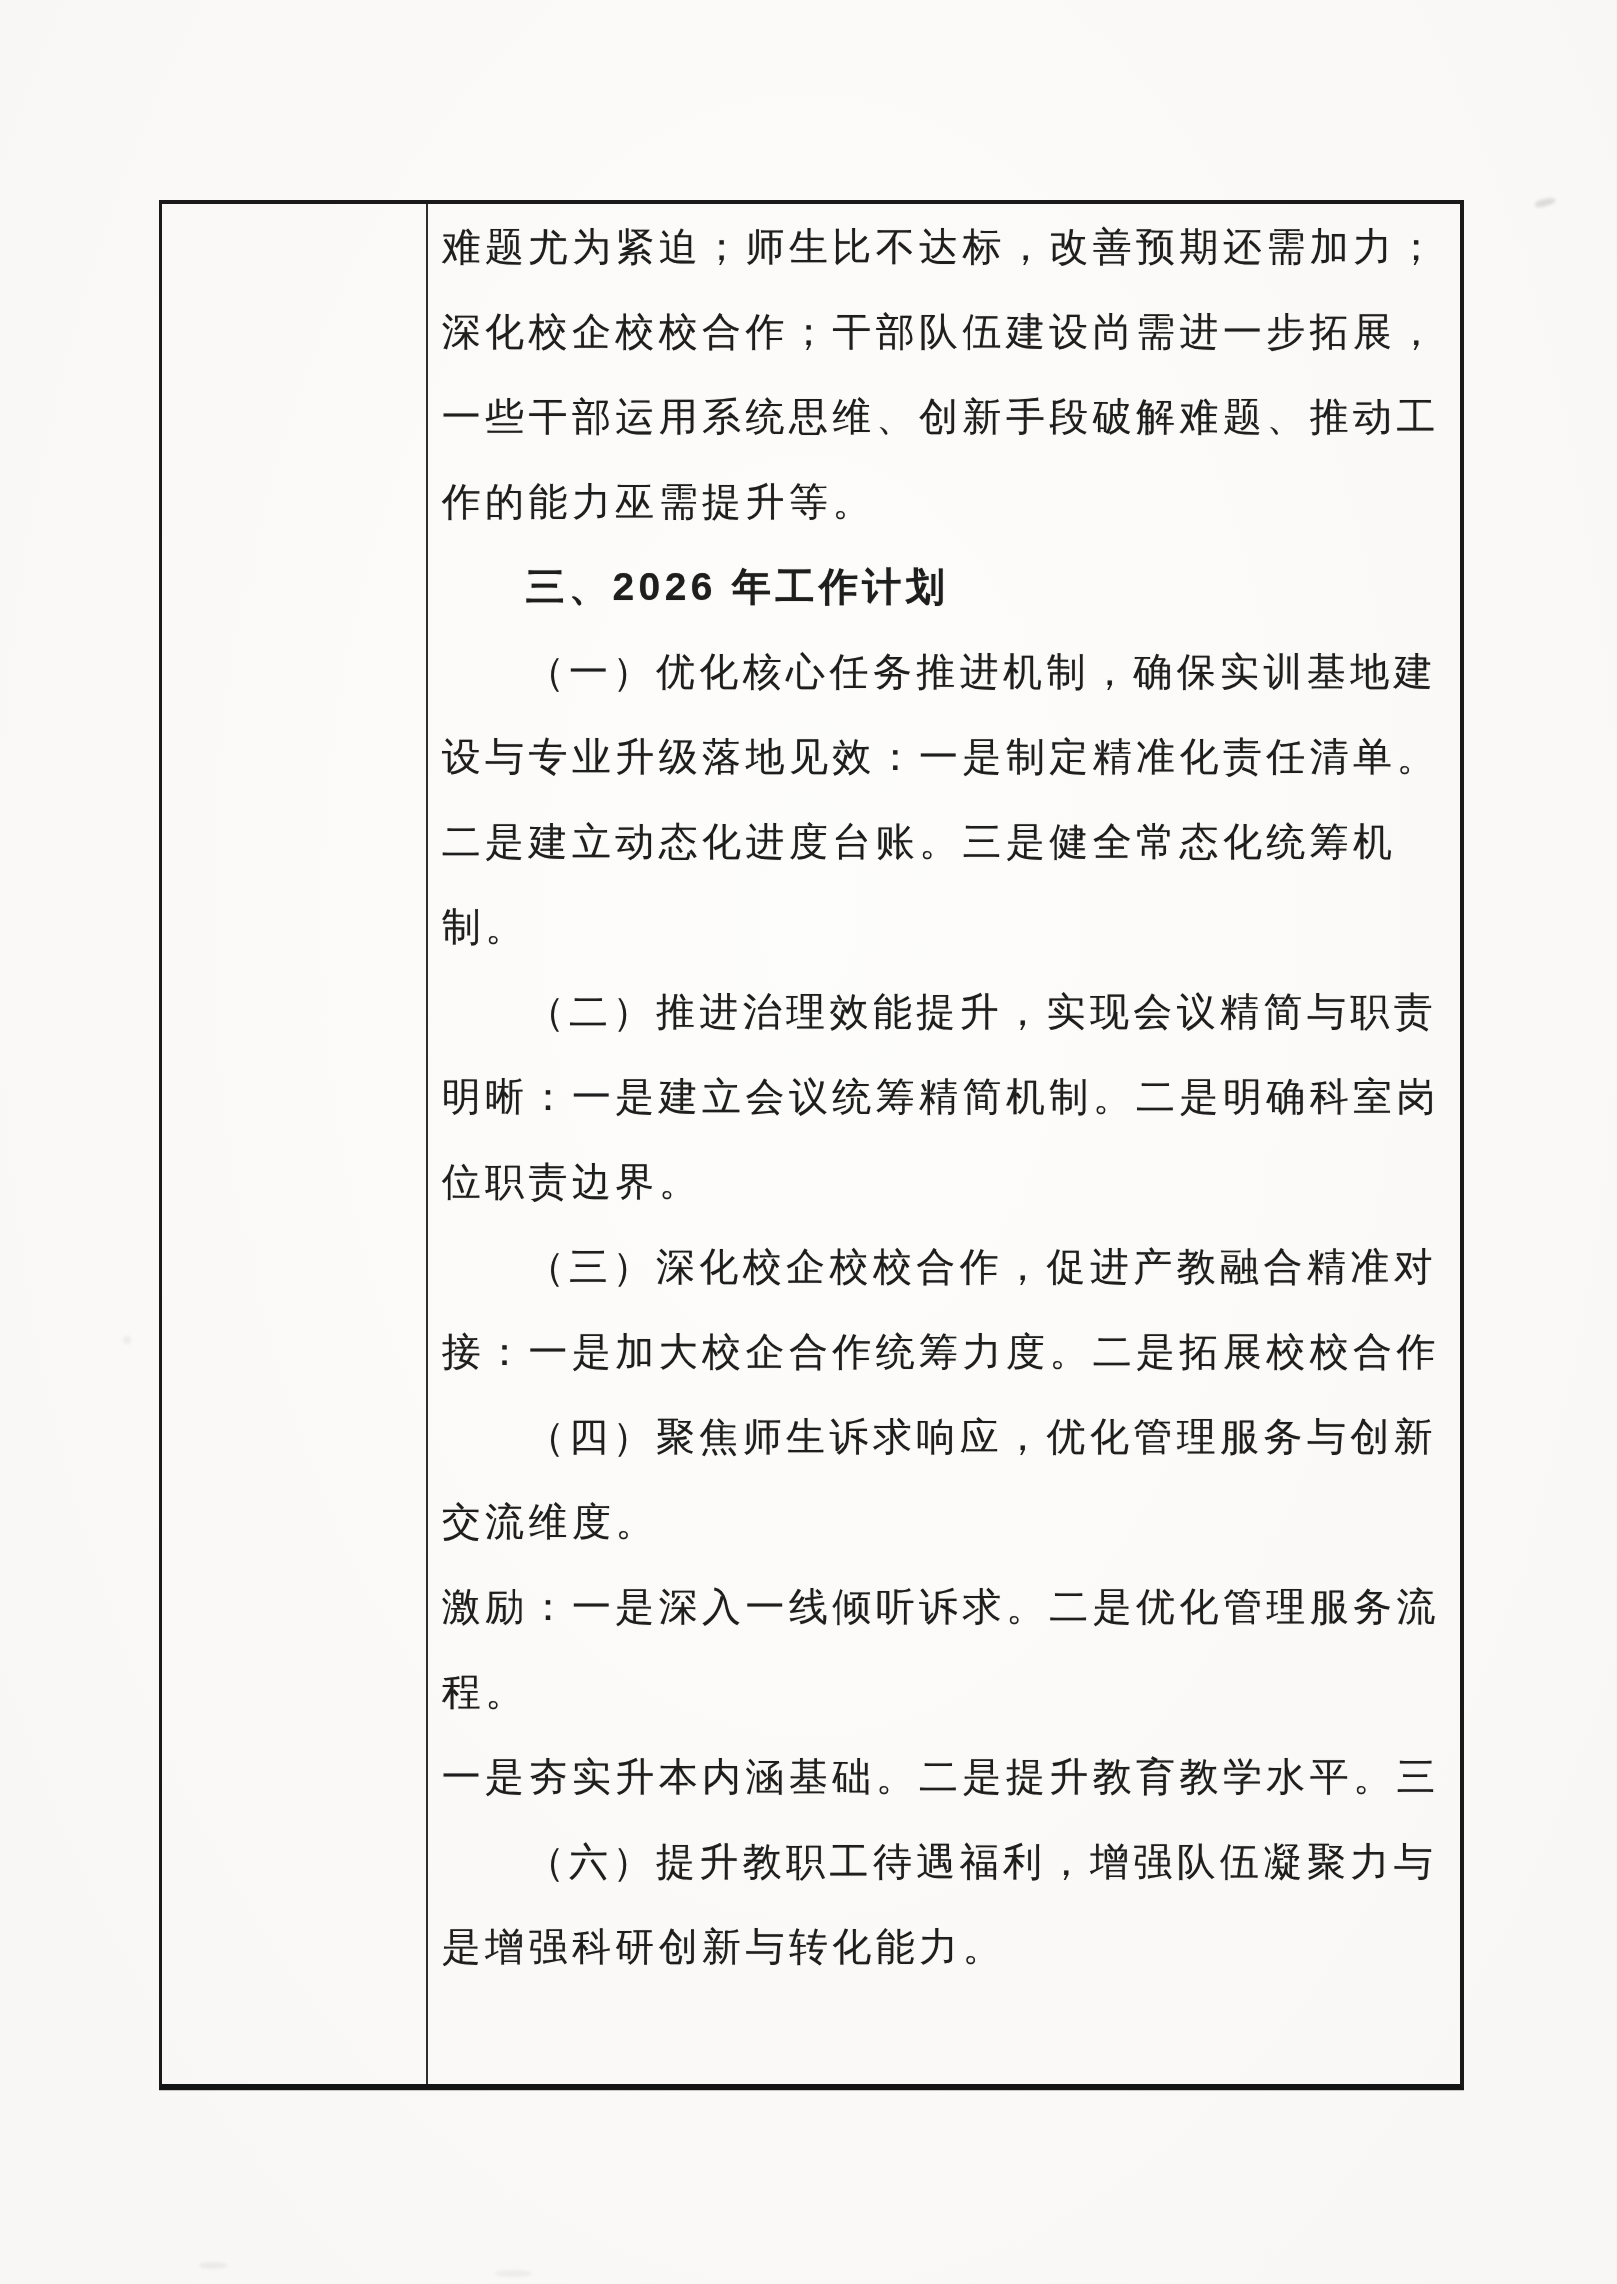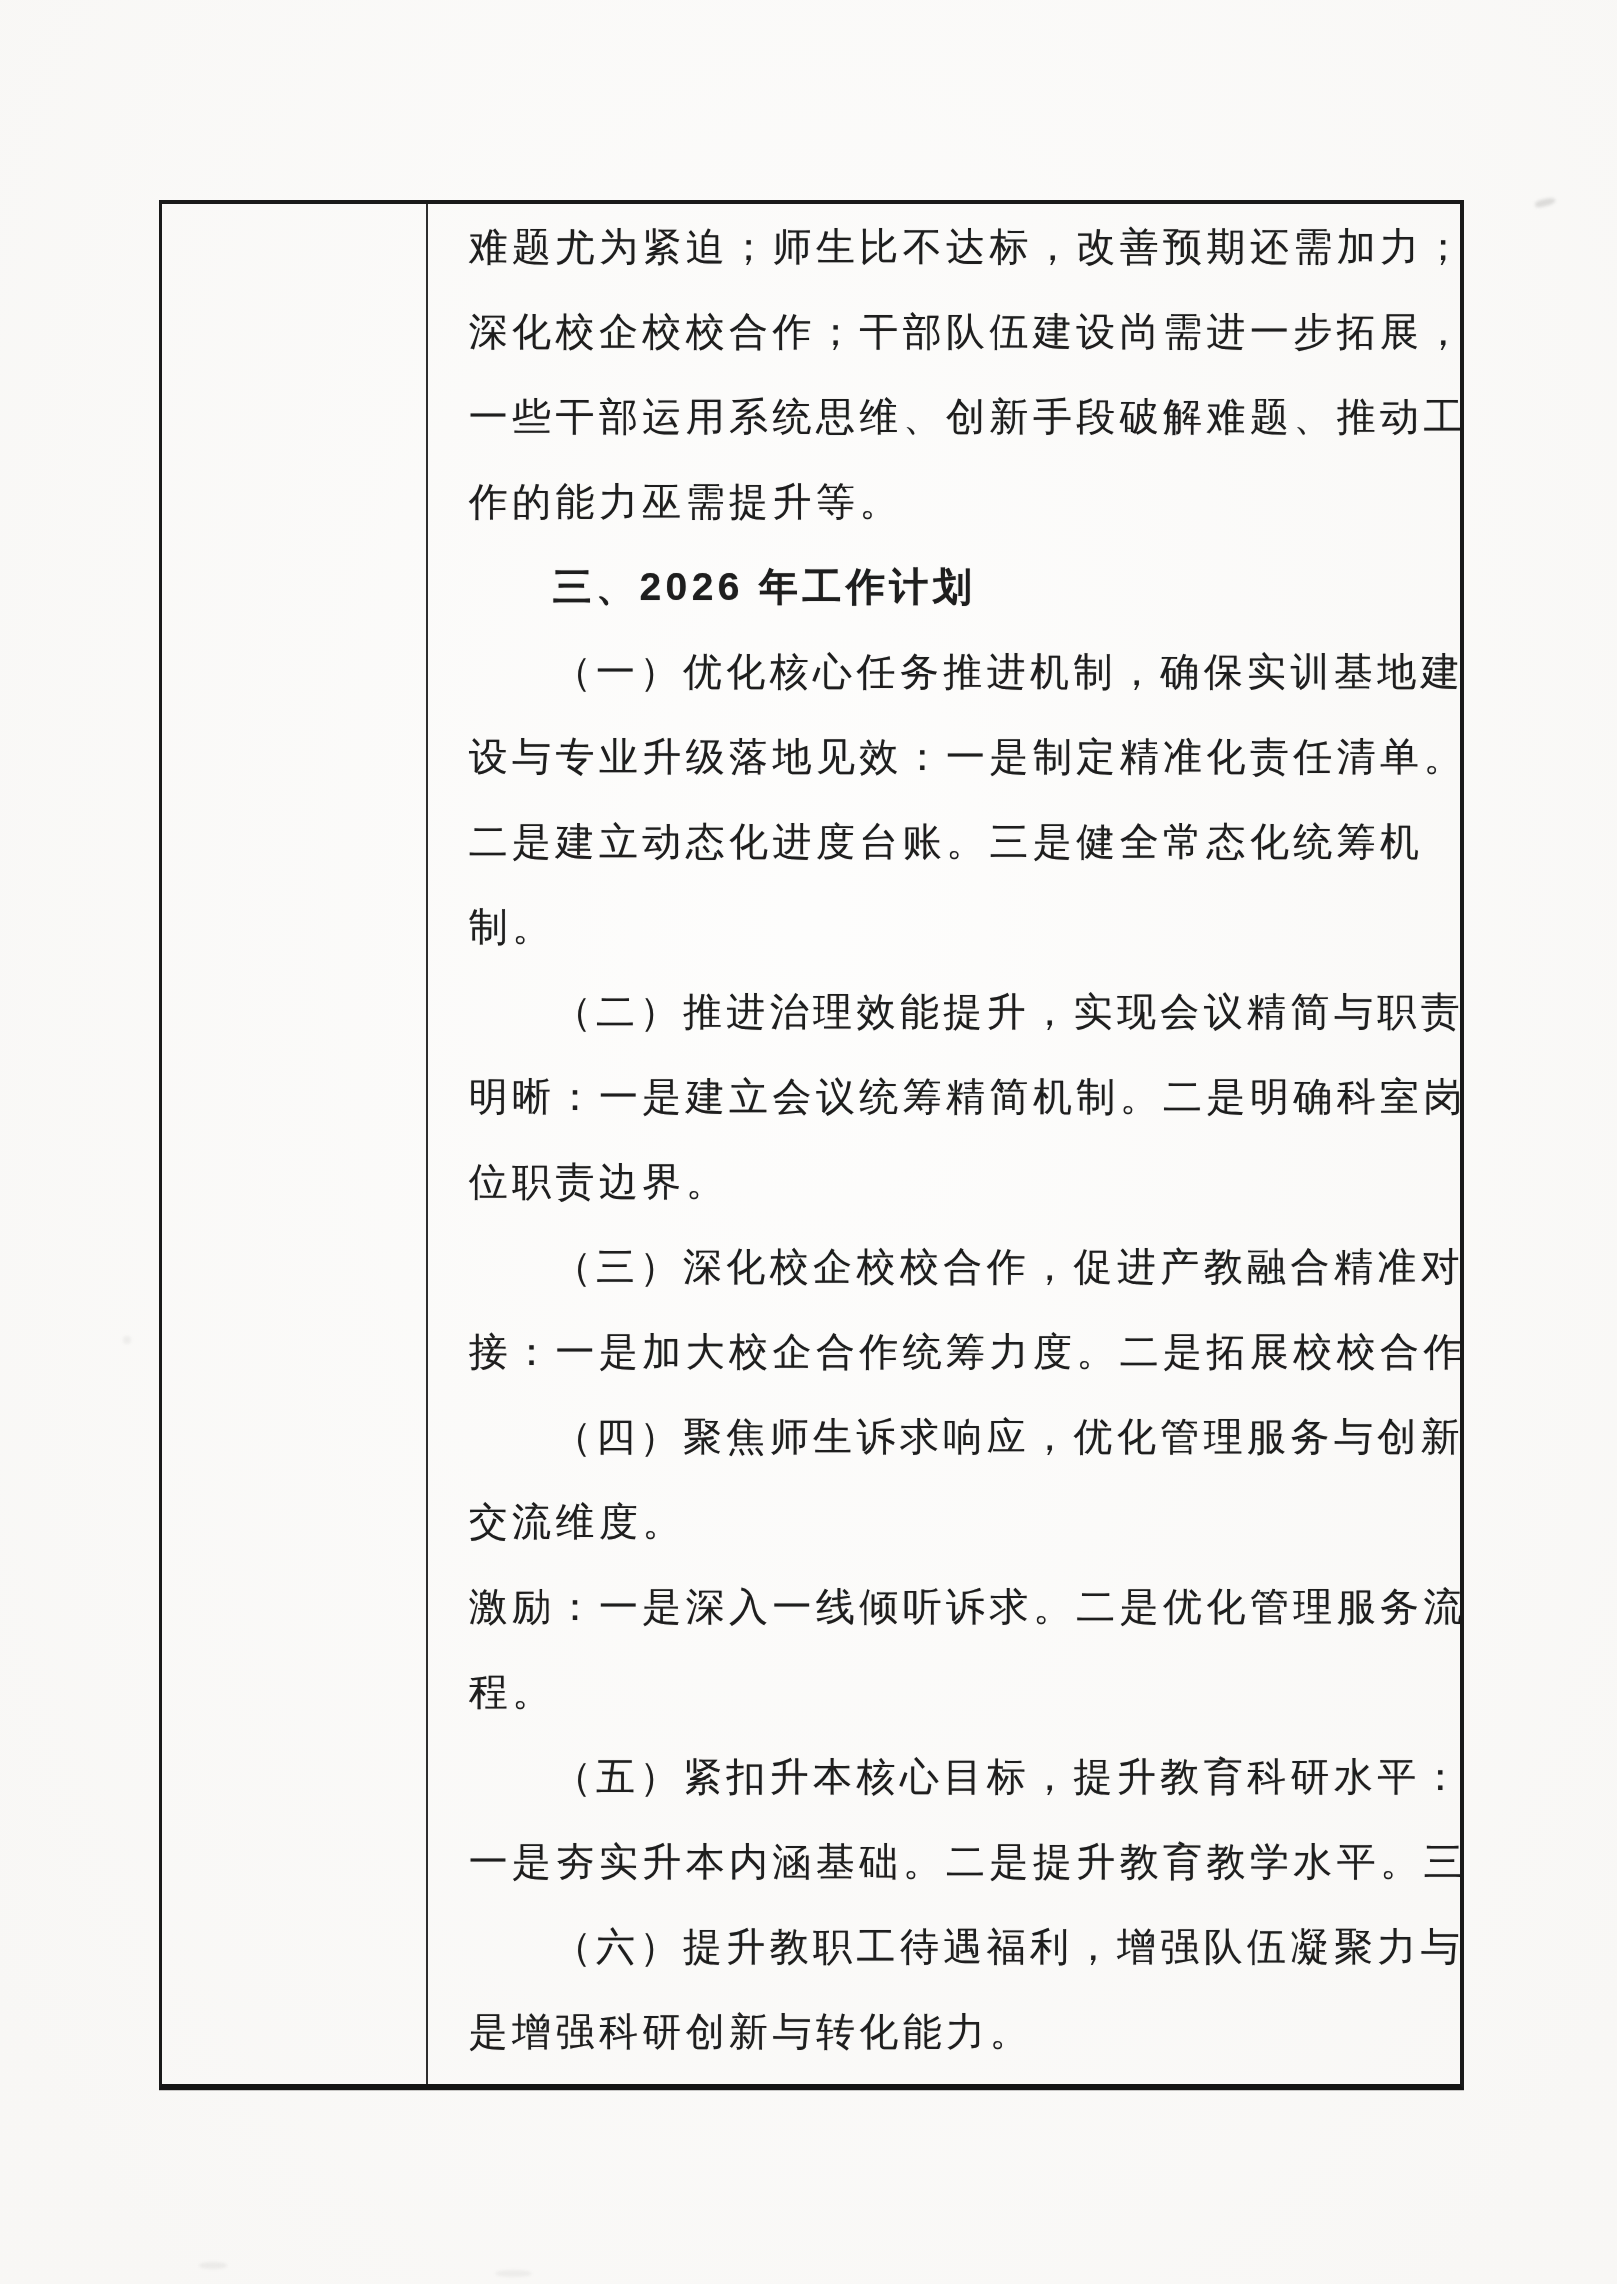--- a/index.html
+++ b/index.html
@@ -41,21 +41,20 @@
   .col-left {
     width: 266px;
     border-right: 2.4px solid var(--divider);
     flex: none;
   }
 
   .col-right {
     flex: 1;
     padding: 0 8px 0 13.7px;
     overflow: hidden;
-    margin-left: 27px;
   }
 
   .line {
     height: 85px;
     line-height: 85px;
     font-size: 39px;
     letter-spacing: 4.4px;
     white-space: nowrap;
     color: var(--ink);
     text-shadow: 0 0 0.8px rgba(30,30,30,0.4);
@@ -99,21 +98,20 @@
           <div class="line">制。</div>
           <div class="line indent">（二）推进治理效能提升，实现会议精简与职责</div>
           <div class="line">明晰：一是建立会议统筹精简机制。二是明确科室岗</div>
           <div class="line">位职责边界。</div>
           <div class="line indent">（三）深化校企校校合作，促进产教融合精准对</div>
           <div class="line">接：一是加大校企合作统筹力度。二是拓展校校合作</div>
           <div class="line indent">（四）聚焦师生诉求响应，优化管理服务与创新</div>
           <div class="line">交流维度。</div>
           <div class="line">激励：一是深入一线倾听诉求。二是优化管理服务流</div>
           <div class="line">程。</div>
-          <div class="line indent">（五）紧扣升本核心目标，提升教育科研水平：</div>
           <div class="line">一是夯实升本内涵基础。二是提升教育教学水平。三</div>
           <div class="line indent">（六）提升教职工待遇福利，增强队伍凝聚力与</div>
           <div class="line">是增强科研创新与转化能力。</div>
         </div>
     </div>
   </div>
 
   <div class="speck s1"></div>
   <div class="speck s2"></div>
   <div class="speck s3"></div>

